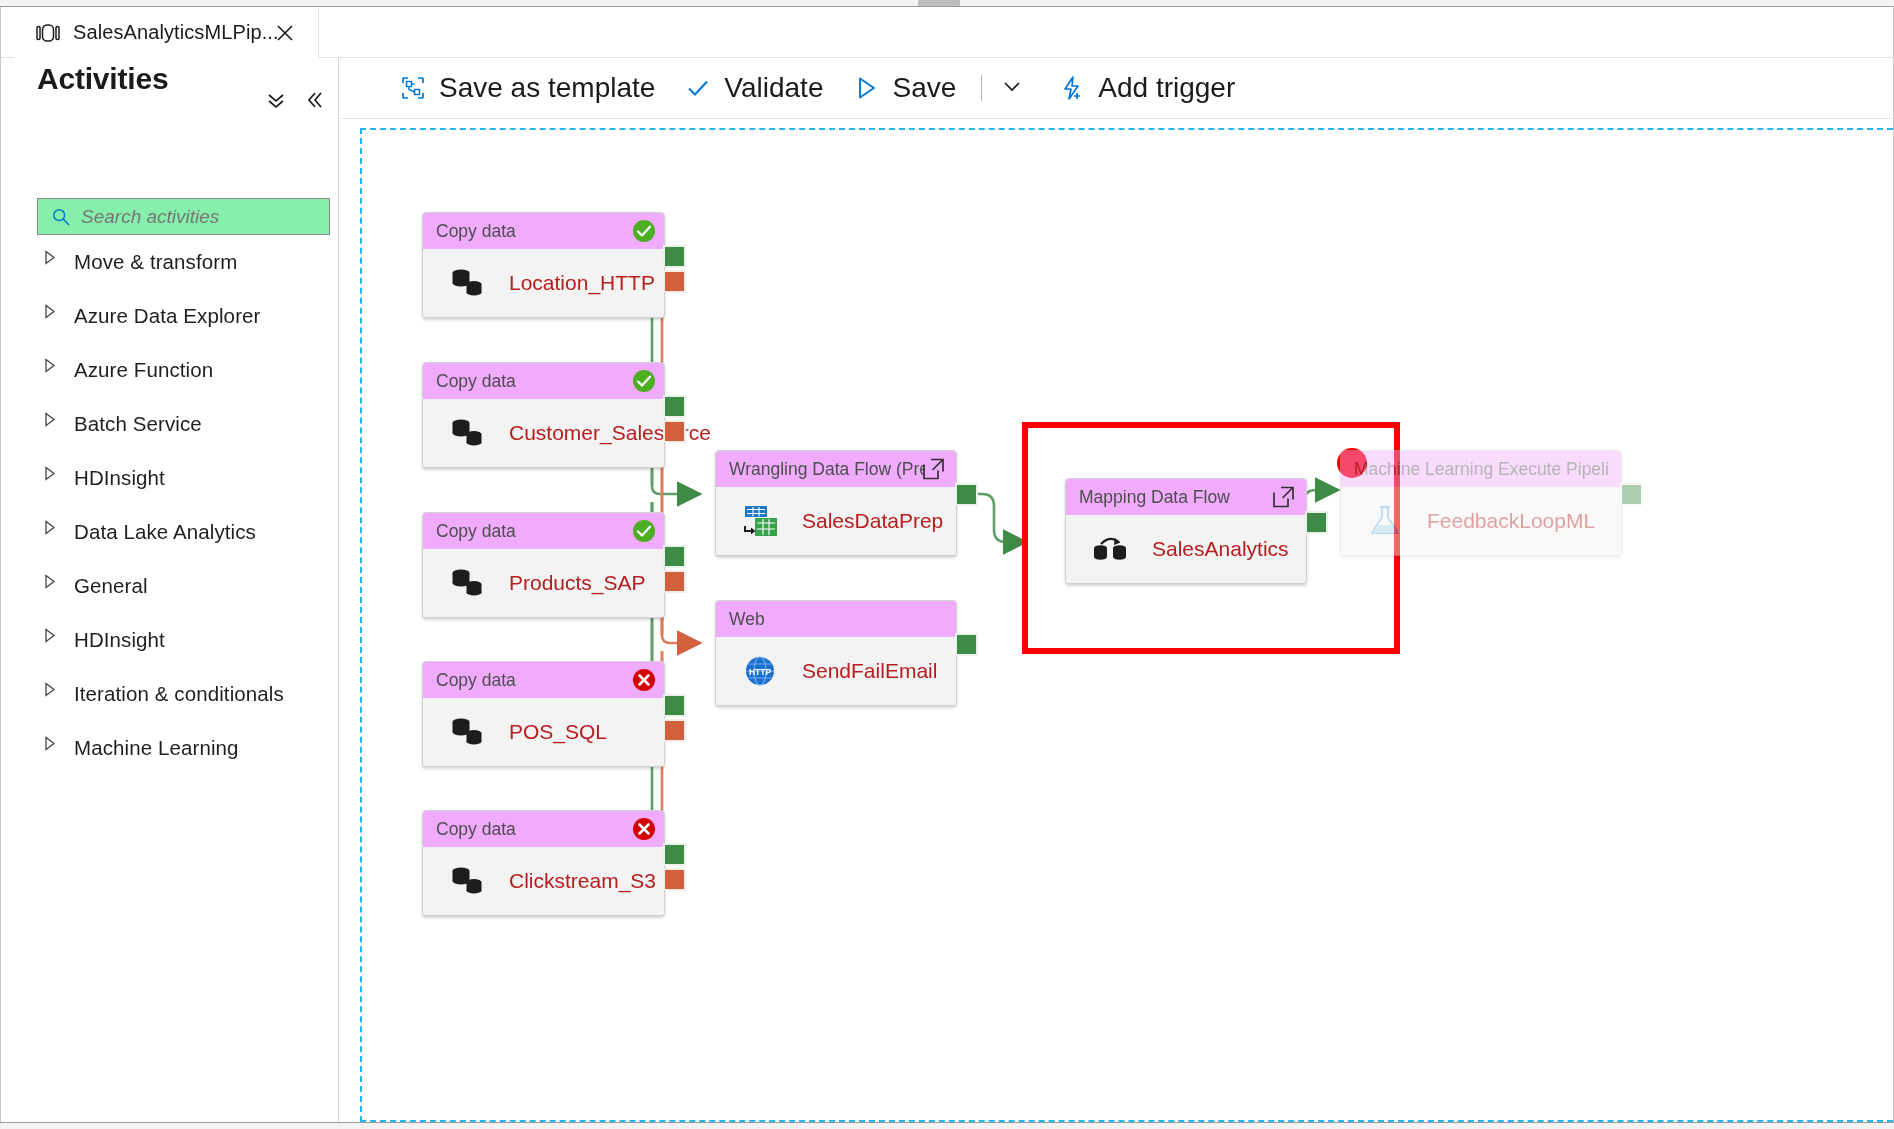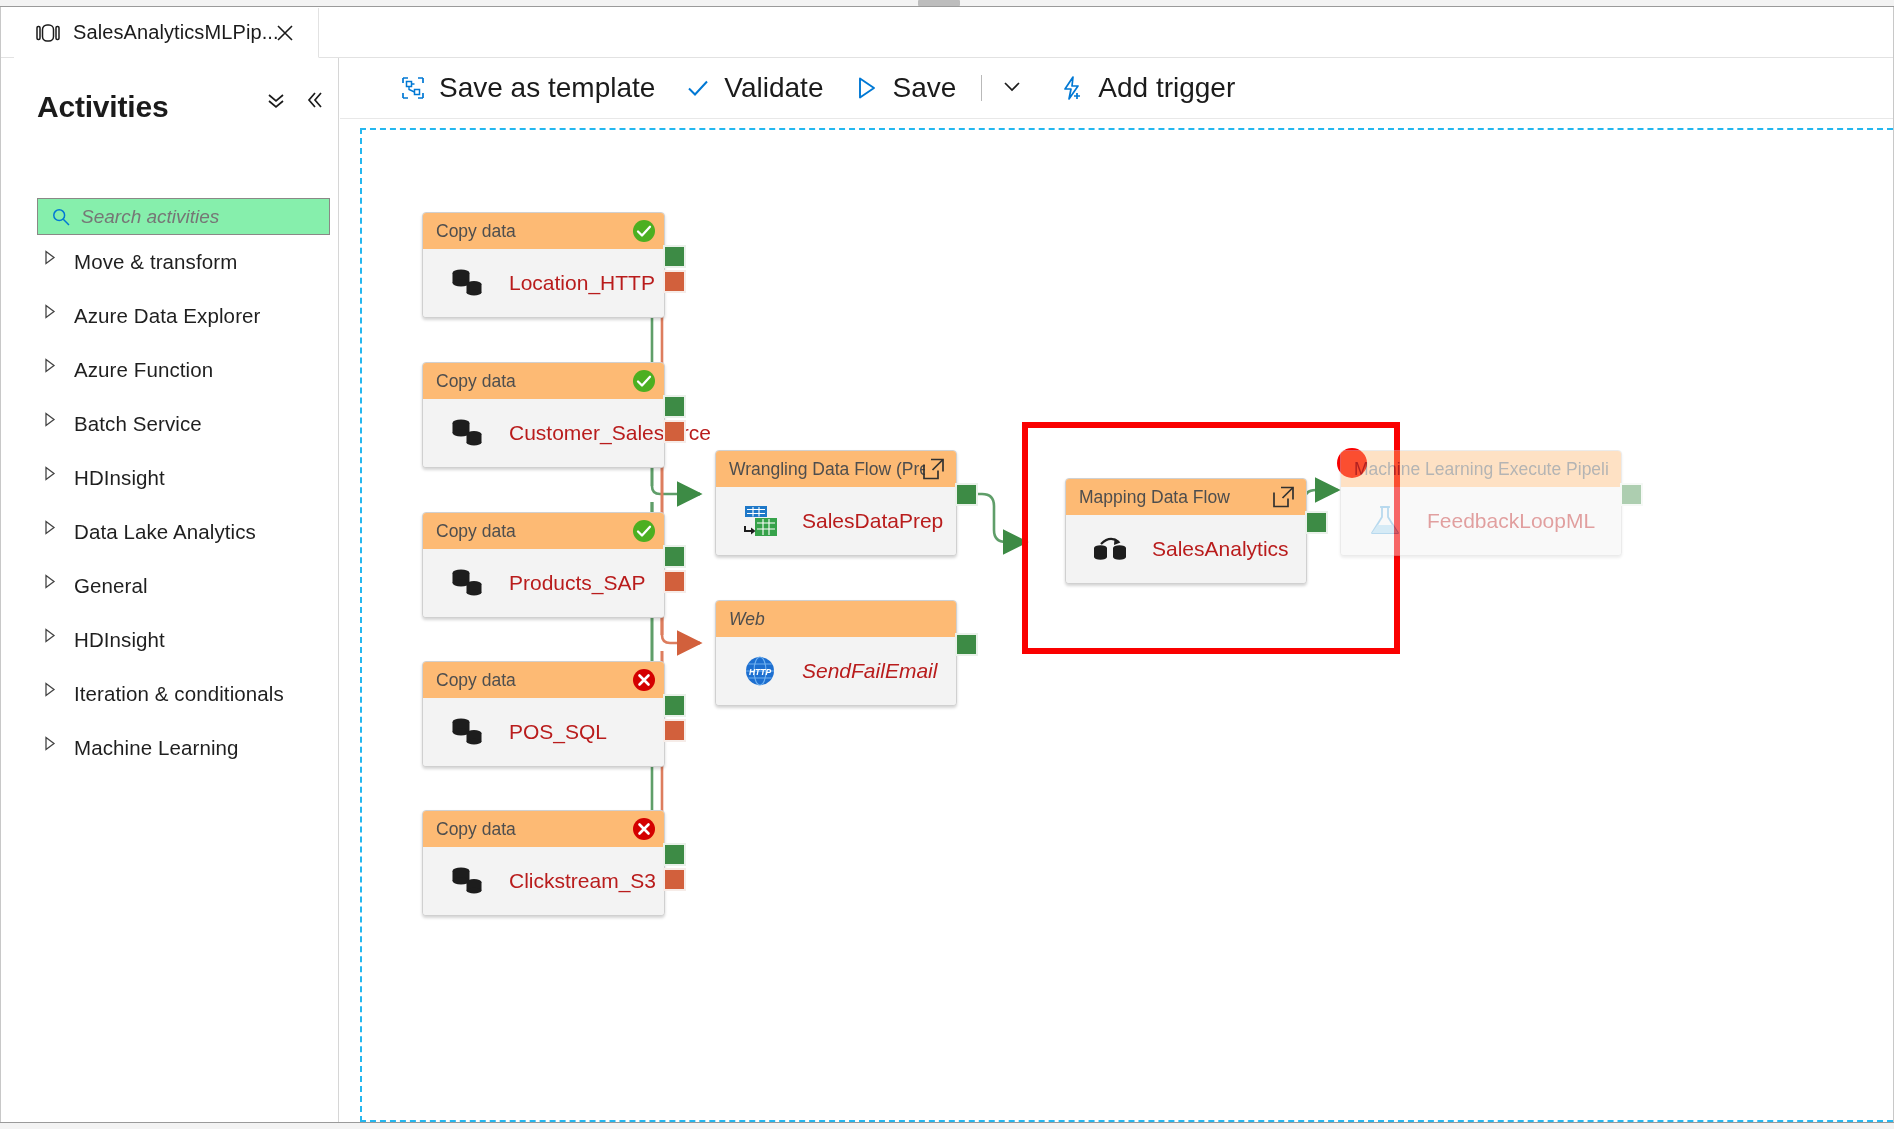--- a/index.html
+++ b/index.html
@@ -48,21 +48,21 @@
     position:absolute; right:22px; top:50%; transform:translateY(-50%);
     width:22px; height:22px; cursor:pointer;
   }
 
   
   .sidepanel {
     position:absolute; left:1px; top:58px; width:338px; height:1064px;
     background:#ffffff; border-right:1px solid #d6d6d6;
   }
   .panel-title {
-    position:absolute; left:36px; top:32px;
+    position:absolute; left:36px; top:4px;
     font-size:30px; font-weight:600; color:#1b1b1b; letter-spacing:-.2px;
   }
   .panel-btn {
     position:absolute; top:28px; width:28px; height:28px;
     display:flex; align-items:center; justify-content:center; cursor:pointer;
   }
   .panel-btn.collapse-all { left:261px; }
   .panel-btn.collapse-pane { left:299px; }
 
   .searchbox {
@@ -117,21 +117,21 @@
 
   
   .node {
     position:absolute;
     background:#f3f3f3;
     border:1px solid #d0d0d0;
     border-radius:4px;
     box-shadow:0 2px 3px rgba(0,0,0,.17);
   }
   .node-head {
-    height:36px; background:#fdba74;
+    height:36px; background:#f0abfc;
     display:flex; align-items:center; padding:0 13px;
     border-radius:3px 3px 0 0; position:relative;
   }
   .node-type { font-size:17.5px; color:#4e4e4e; white-space:nowrap; overflow:hidden; }
   .node-body {
     height:68px; display:flex; align-items:center; gap:22px; padding-left:26px;
     background:#f3f3f3; border-radius:0 0 3px 3px;
   }
   .node-name { font-size:21px; color:#b91c1c; white-space:nowrap; }
   .node-ico  { width:38px; height:34px; flex:0 0 auto; display:block; }
@@ -540,21 +540,21 @@
             <path d="M15 19 H33 M15 25 H33 M21 15 V31 M27 15 V31" stroke="#fff" stroke-width="1.1"></path>
             <path d="M3 22 V27 H12" stroke="#1d1d1d" stroke-width="2" fill="none"></path>
             <path d="M9 23.5 L13.5 27 L9 30.5 Z" fill="#1d1d1d"></path>
           </svg>
         </span>
         <span class="node-name">SalesDataPrep</span>
       </div>
       <div class="port success" style="left:241px; top:34px;"></div>
     </div>
 
-    <div class="node" style="left:353px; top:470px; width:242px;font-style:italic;">
+    <div class="node" style="left:353px; top:470px; width:242px;">
       <div class="node-head">
         <span class="node-type">Web</span>
       </div>
       <div class="node-body">
         <span class="node-ico">
           <svg width="38" height="34" viewBox="0 0 38 34">
             <circle cx="18" cy="17" r="14" fill="#1d6fd0"></circle>
             <ellipse cx="18" cy="17" rx="6" ry="14" fill="none" stroke="#6fb0ef" stroke-width="1.2"></ellipse>
             <path d="M4 17 H32 M6.5 10 H29.5 M6.5 24 H29.5" stroke="#6fb0ef" stroke-width="1.2" fill="none"></path>
             <text x="18" y="20.5" font-family="'Liberation Sans',sans-serif" font-size="8.5" font-weight="bold" fill="#ffffff" text-anchor="middle">HTTP</text>

